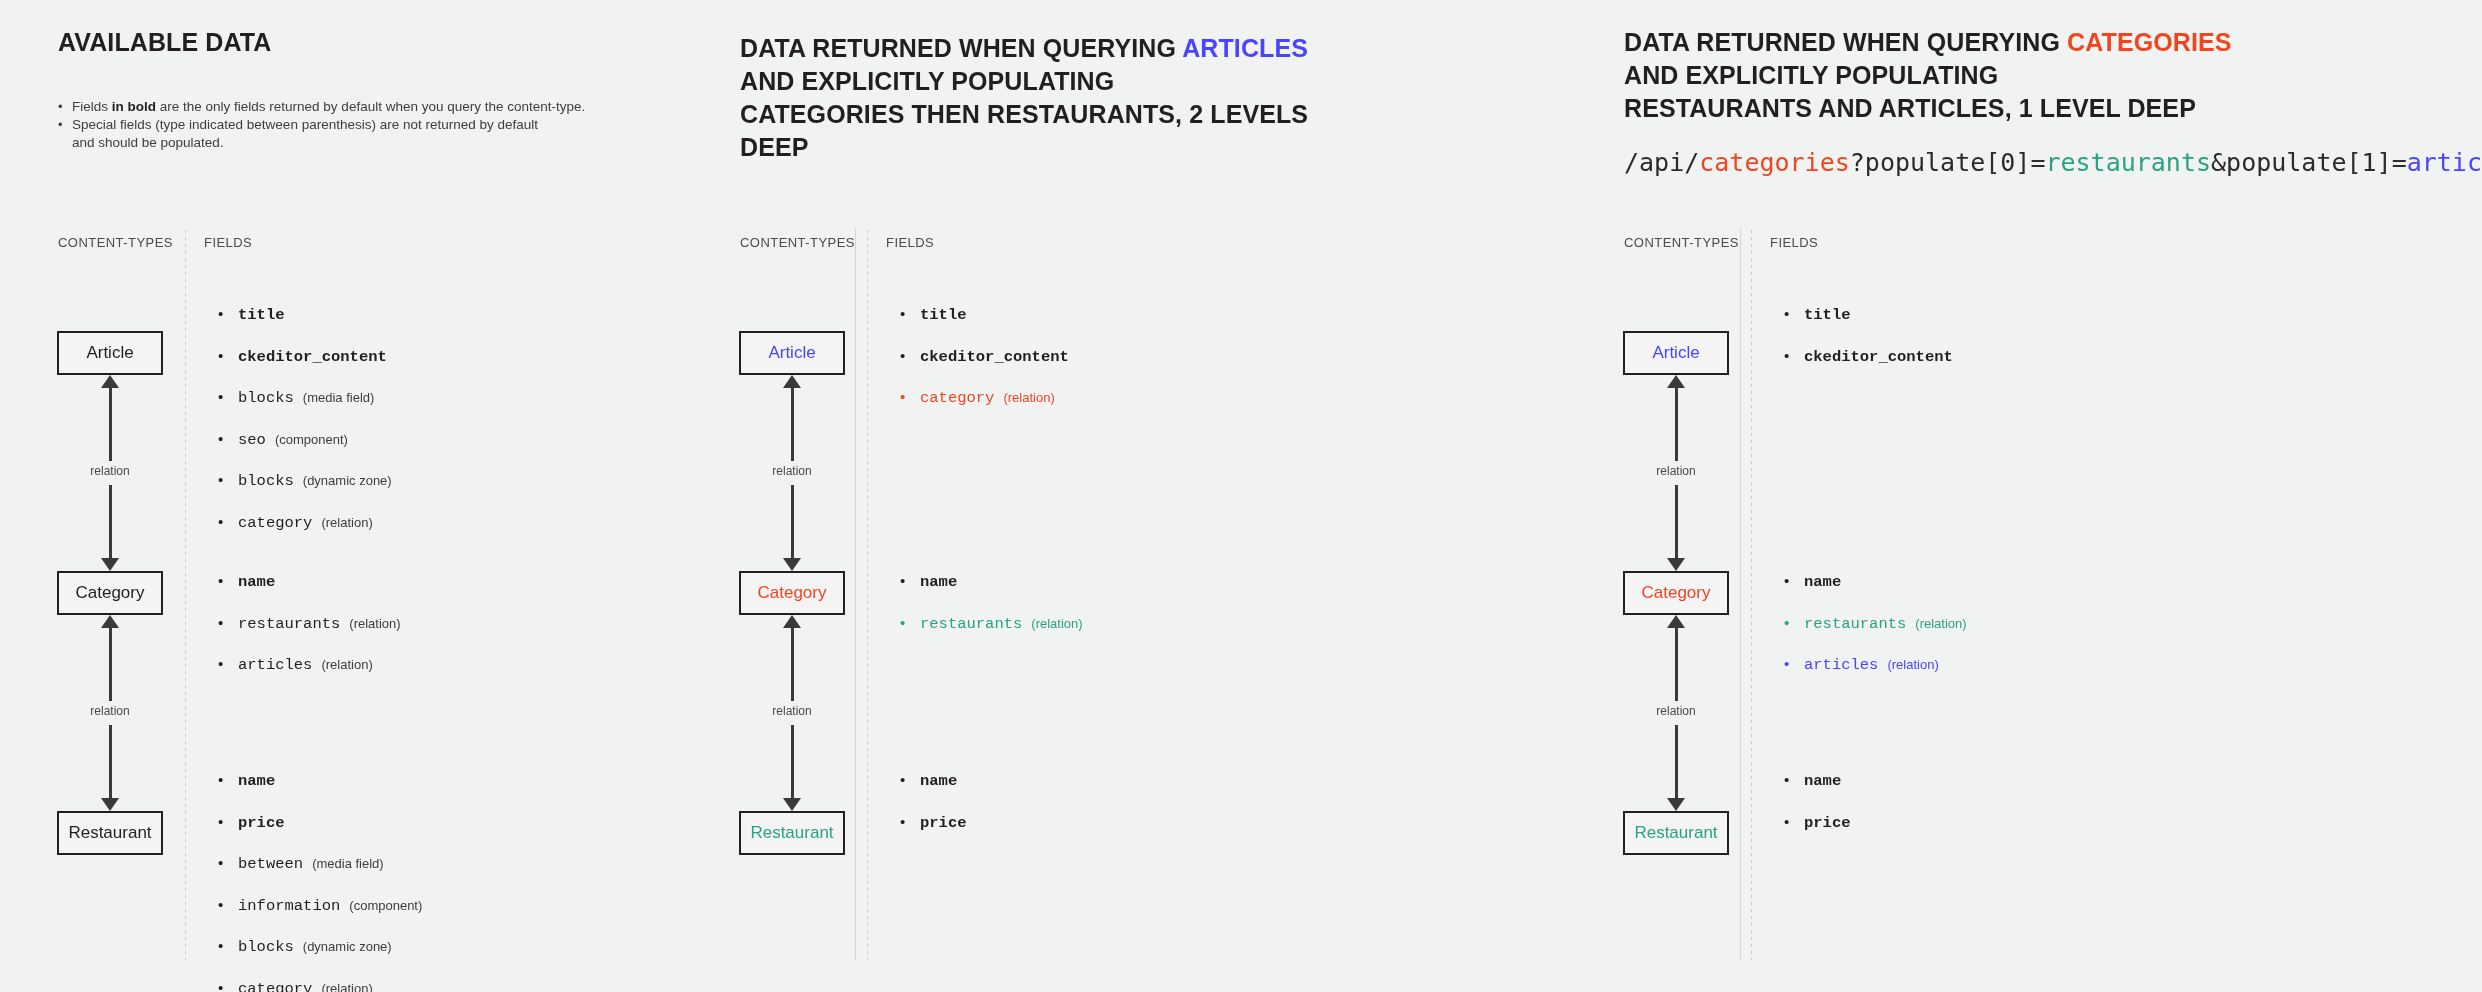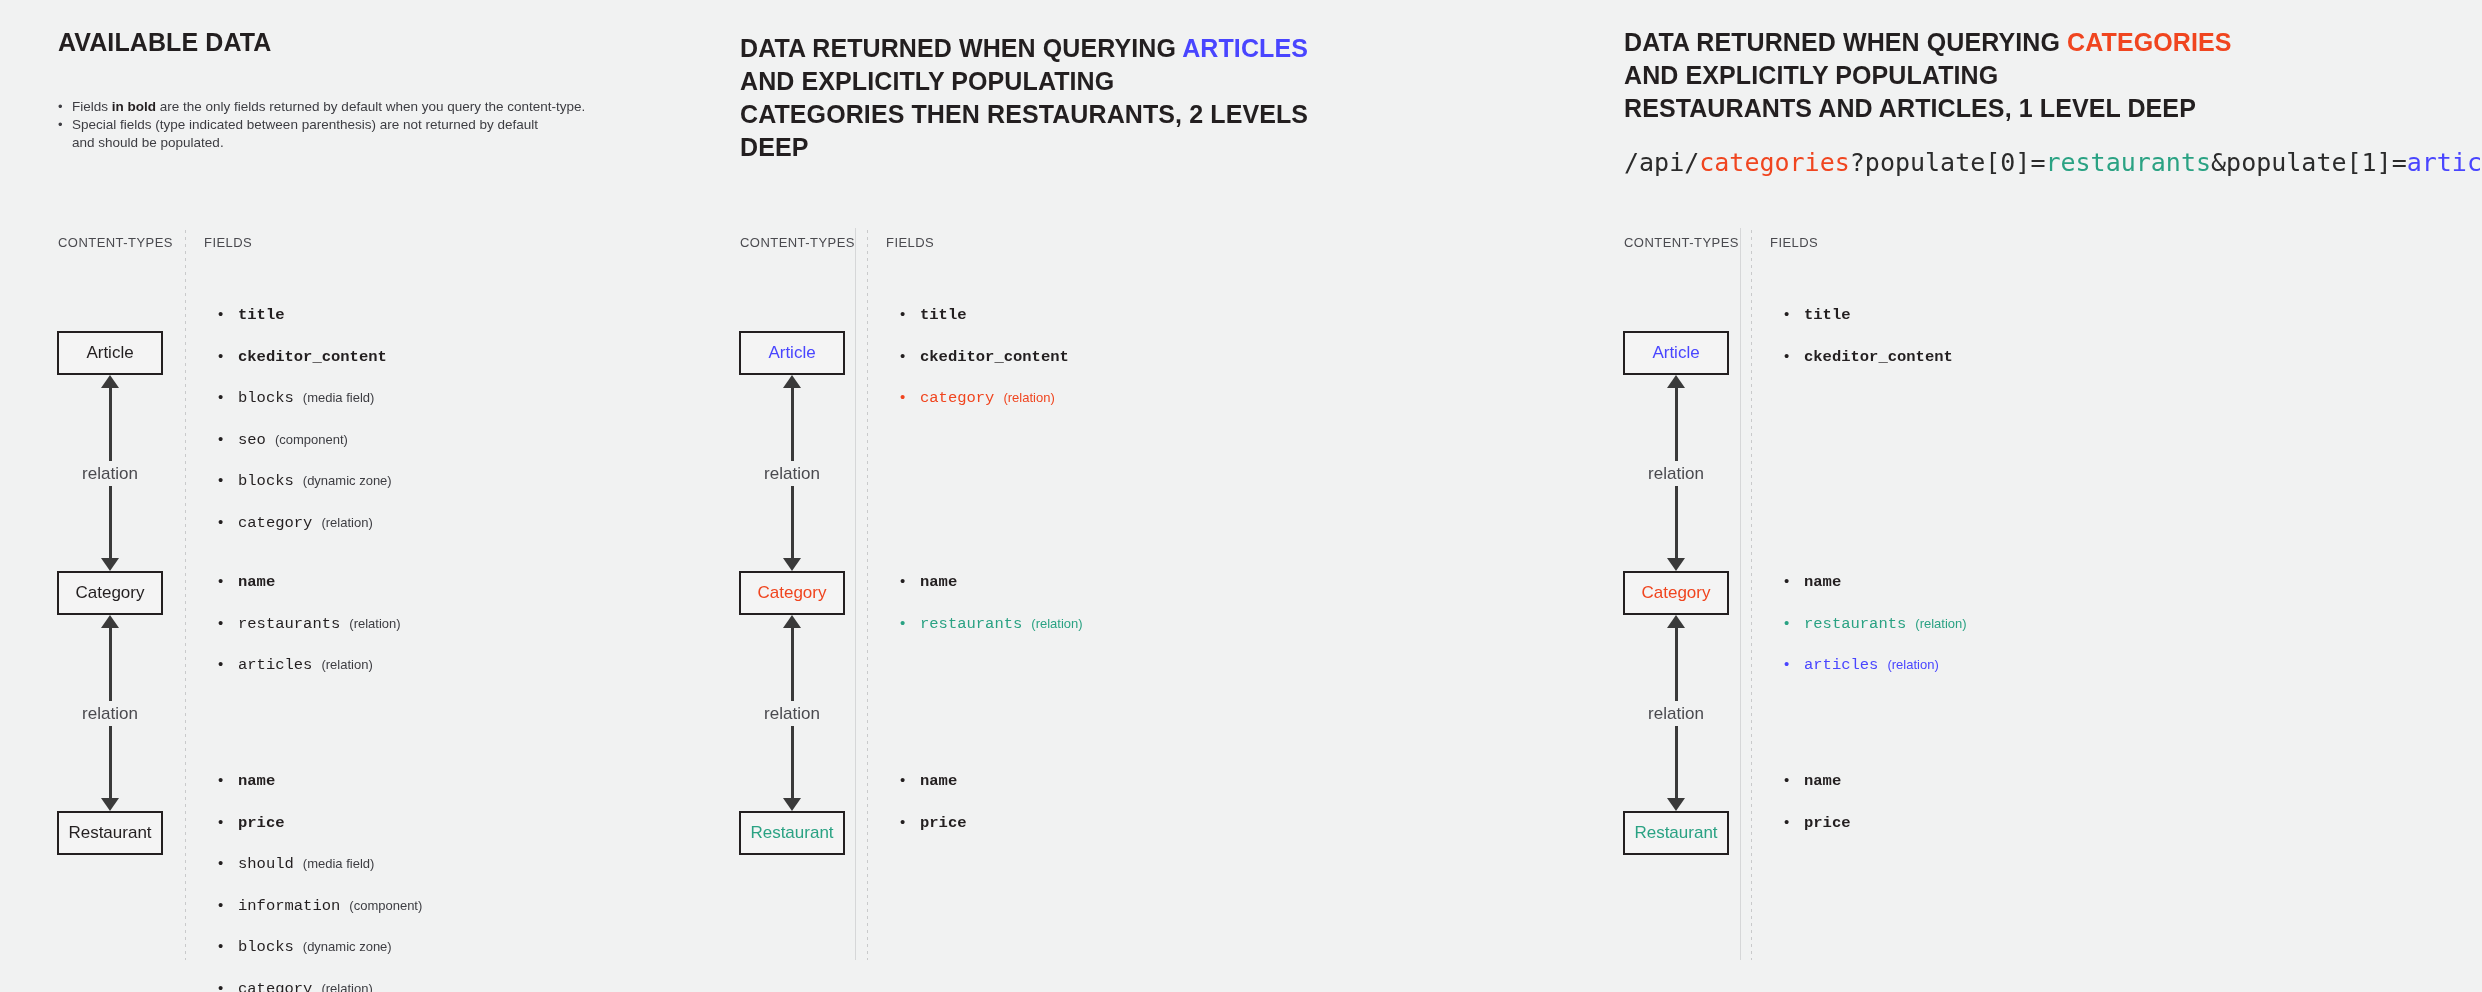--- a/index.html
+++ b/index.html
@@ -85,21 +85,21 @@
   .rel{position:absolute;width:60px;}
   .rel .seg{position:absolute;left:29px;width:2.5px;background:#3a3a3a;}
   .rel .arrow-up,.rel .arrow-dn{
     position:absolute;left:21px;width:0;height:0;
     border-left:9px solid transparent;border-right:9px solid transparent;
   }
   .rel .arrow-up{border-bottom:13px solid #3a3a3a;top:0;}
   .rel .arrow-dn{border-top:13px solid #3a3a3a;bottom:0;}
   .rel .rel-label{
     position:absolute;left:-14px;width:88px;text-align:center;
-    font-size:17px;color:#4a4a4f;background:#f1f2f2;
+    font-size:12px;color:#4a4a4f;background:#f1f2f2;
     padding:2px 0;
   }
 
   
   .field-group{position:absolute;}
   .field-row{
     display:flex;align-items:baseline;
     height:0;
     line-height:25.5px;
     white-space:nowrap;
@@ -221,21 +221,21 @@
         <div class="field-row">
           <span class="bullet">•</span>
           <span class="fname bold">name</span>
         </div>
         <div class="field-row">
           <span class="bullet">•</span>
           <span class="fname bold">price</span>
         </div>
         <div class="field-row">
           <span class="bullet">•</span>
-          <span class="fname">should</span>
+          <span class="fname">between</span>
           <span class="ftype">(media field)</span>
         </div>
         <div class="field-row">
           <span class="bullet">•</span>
           <span class="fname">information</span>
           <span class="ftype">(component)</span>
         </div>
         <div class="field-row">
           <span class="bullet">•</span>
           <span class="fname">blocks</span>

